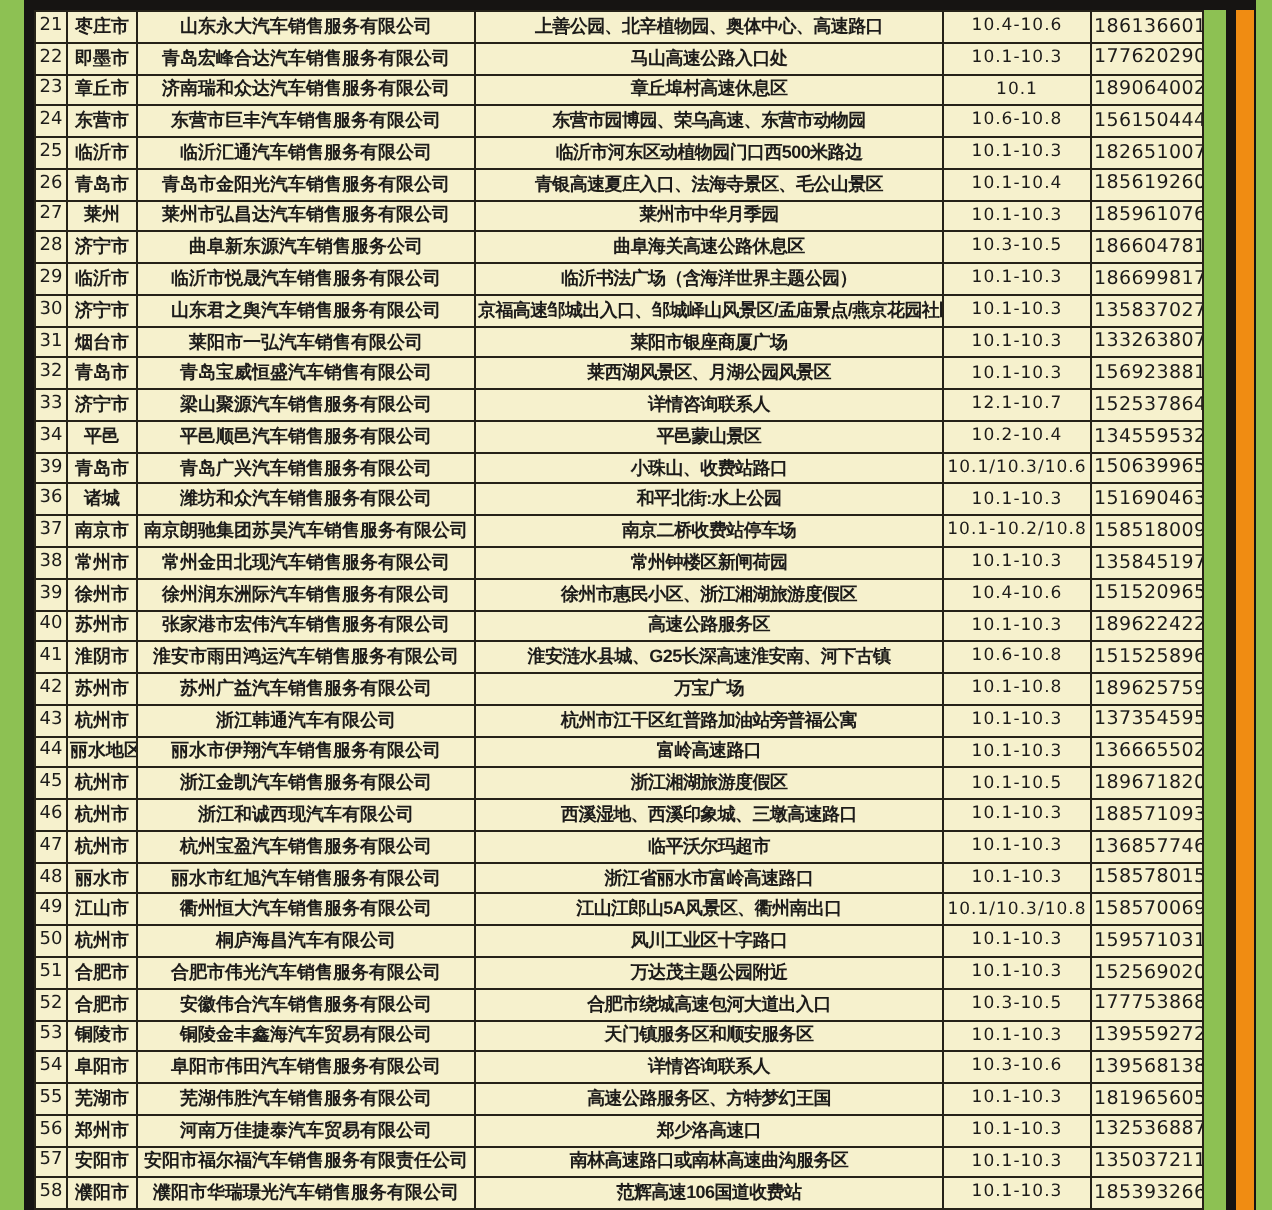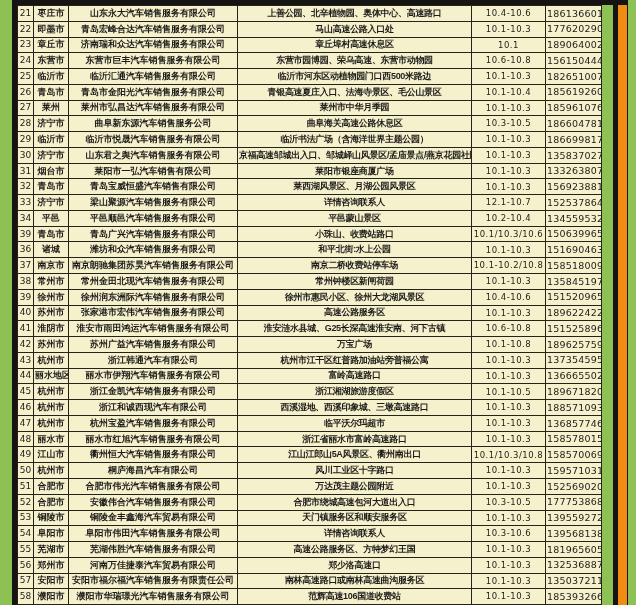--- a/index.html
+++ b/index.html
@@ -204,21 +204,21 @@
             <td class="c1">常州市</td>
             <td class="c2">常州金田北现汽车销售服务有限公司</td>
             <td class="c3">常州钟楼区新闸荷园</td>
             <td class="c4">10.1-10.3</td>
             <td class="c5">13584519777</td>
           </tr>
           <tr>
             <td class="c0">39</td>
             <td class="c1">徐州市</td>
             <td class="c2">徐州润东洲际汽车销售服务有限公司</td>
-            <td class="c3">徐州市惠民小区、徐州大龙湖风景区</td>
+            <td class="c3">徐州市惠民小区、浙江湘湖旅游度假区</td>
             <td class="c4">10.4-10.6</td>
             <td class="c5">15152096599</td>
           </tr>
           <tr>
             <td class="c0">40</td>
             <td class="c1">苏州市</td>
             <td class="c2">张家港市宏伟汽车销售服务有限公司</td>
             <td class="c3">高速公路服务区</td>
             <td class="c4">10.1-10.3</td>
             <td class="c5">18962242224</td>

